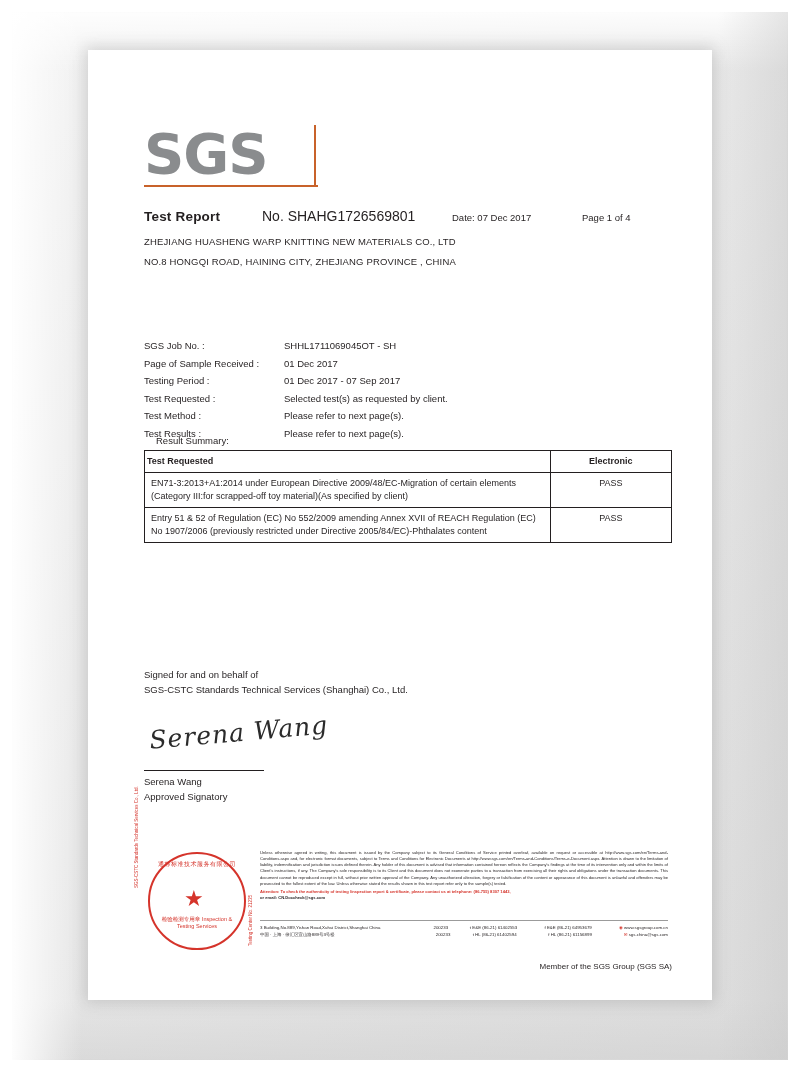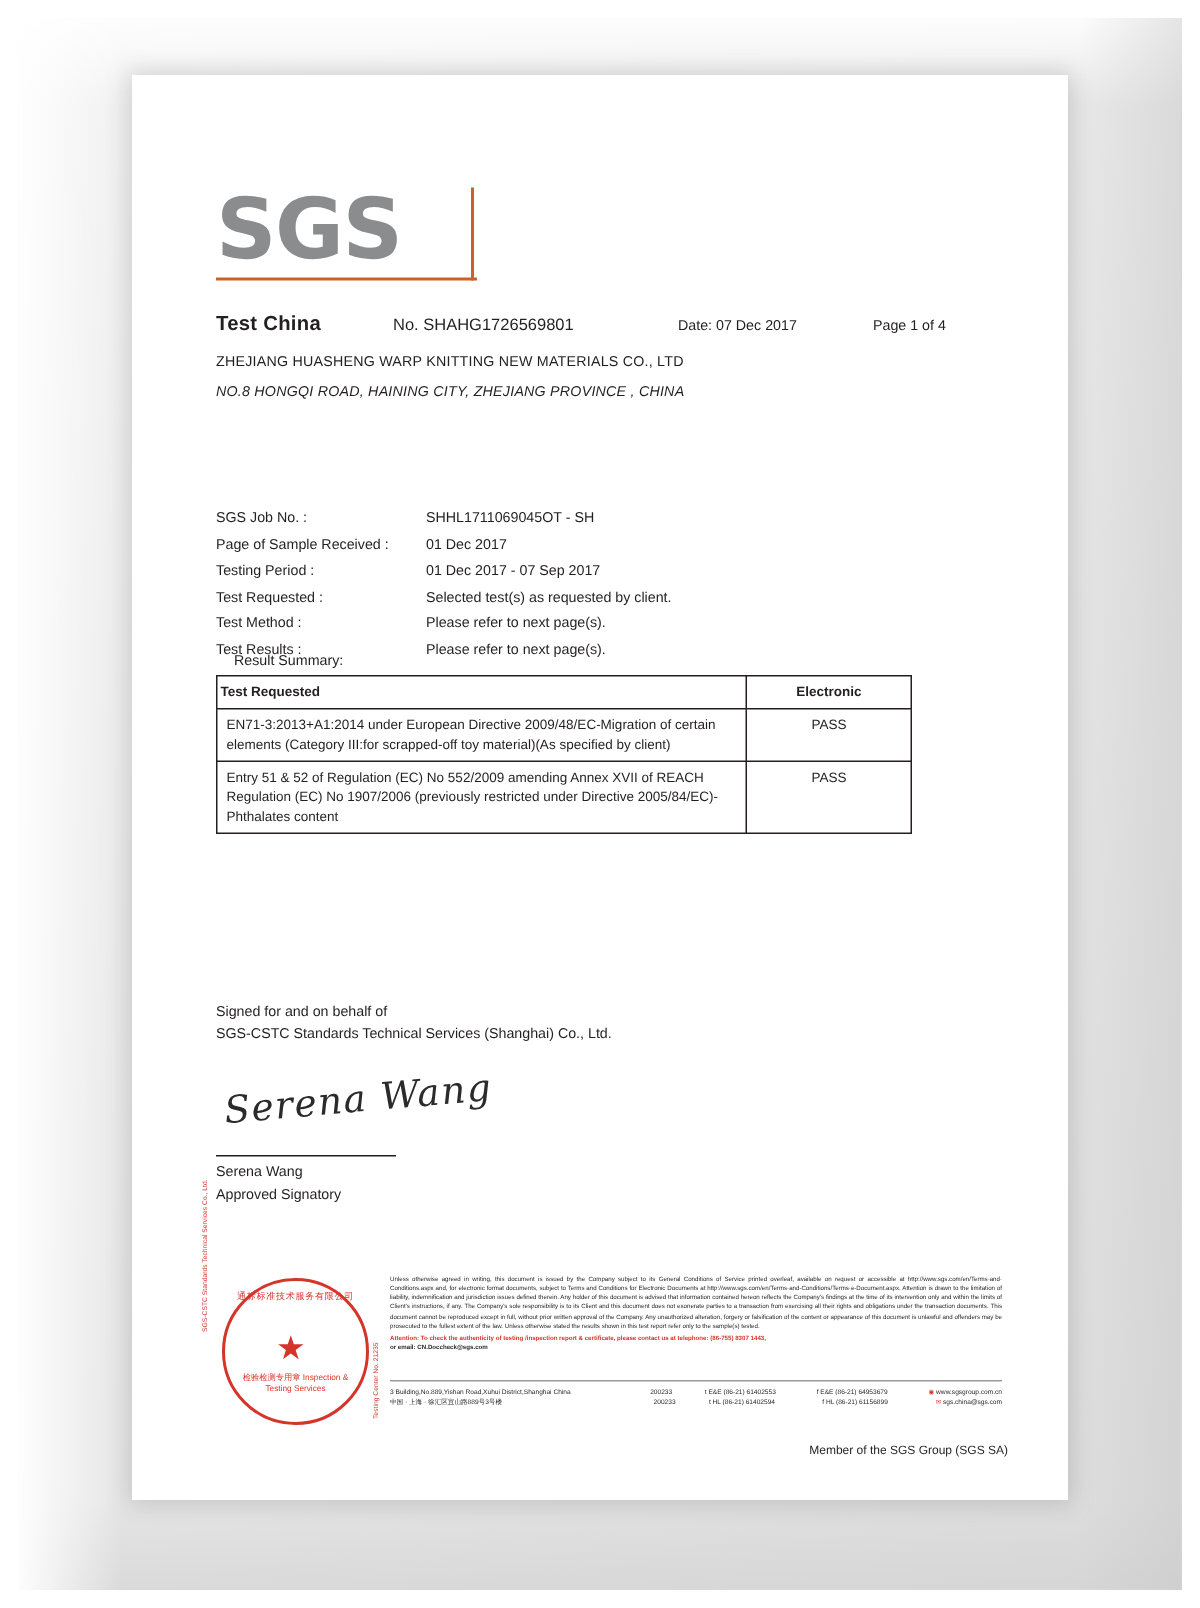--- a/index.html
+++ b/index.html
@@ -93,32 +93,32 @@
     width: 520px;
     display: flex;
     align-items: baseline;
   }
   .hdr-title {
     font-size: 13.5px;
     font-weight: bold;
     letter-spacing: .2px;
     width: 118px;
   }
-  .hdr-no { font-size: 11px; width: 190px; }
+  .hdr-no { font-size: 14px; width: 190px; }
   .hdr-date { font-size: 9.5px; width: 130px; }
   .hdr-page { font-size: 9.5px; }
 
   .company {
     position: absolute;
     left: 56px;
     font-size: 9.5px;
     letter-spacing: .15px;
   }
   .company-1 { top: 186px; }
-  .company-2 { top: 206px; font-style: italic; }
+  .company-2 { top: 206px; }
 
   
   .statement {
     position: absolute;
     left: 56px; top: 268px;
     font-size: 9.5px;
     width: 540px;
   }
 
   
@@ -138,21 +138,21 @@
   .result-summary {
     position: absolute;
     left: 68px; top: 385px;
     font-size: 9.5px;
   }
 
   
   .tbl {
     position: absolute;
     left: 56px; top: 400px;
-    width: 464px;
+    width: 528px;
     border-collapse: collapse;
     font-size: 9px;
   }
   .tbl th, .tbl td {
     border: 1px solid #231f20;
     padding: 4px 6px;
     vertical-align: top;
     line-height: 1.45;
   }
   .tbl th {
@@ -320,21 +320,21 @@
 
   <div class="page">
 
     <div class="logo-wrap">
       <div class="logo-text">SGS</div>
       <div class="logo-bar-v"></div>
       <div class="logo-bar-h"></div>
     </div>
 
     <div class="hdr">
-      <div class="hdr-title">Test China</div>
+      <div class="hdr-title">Test Report</div>
       <div class="hdr-no">No. SHAHG1726569801</div>
       <div class="hdr-date">Date: 07 Dec 2017</div>
       <div class="hdr-page">Page 1 of 4</div>
     </div>
 
     <div class="company company-1">ZHEJIANG HUASHENG WARP KNITTING NEW MATERIALS CO., LTD</div>
     <div class="company company-2">NO.8 HONGQI ROAD, HAINING CITY, ZHEJIANG PROVINCE , CHINA</div>
 
 
     <div class="details">

